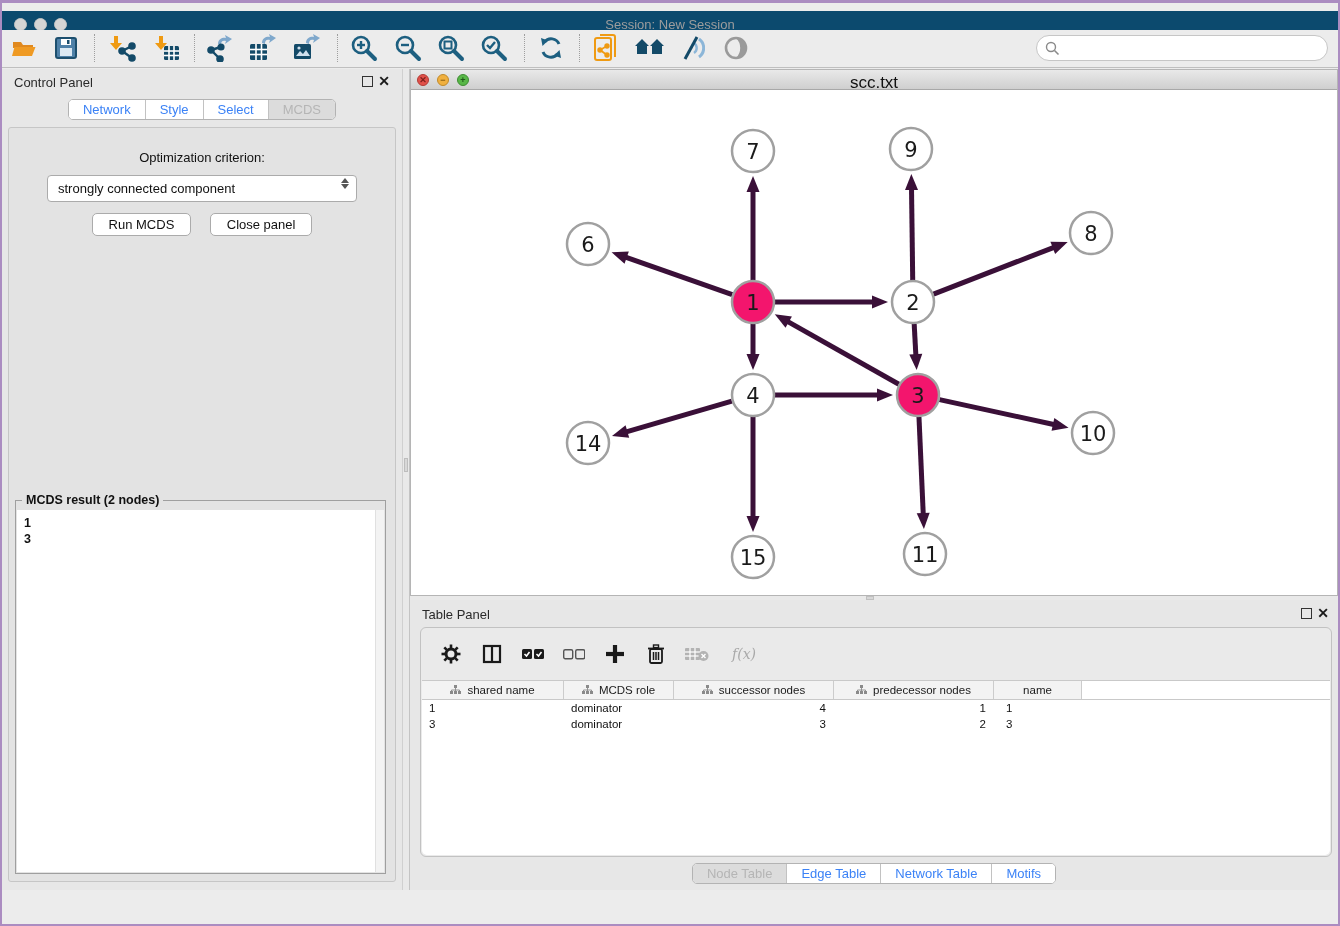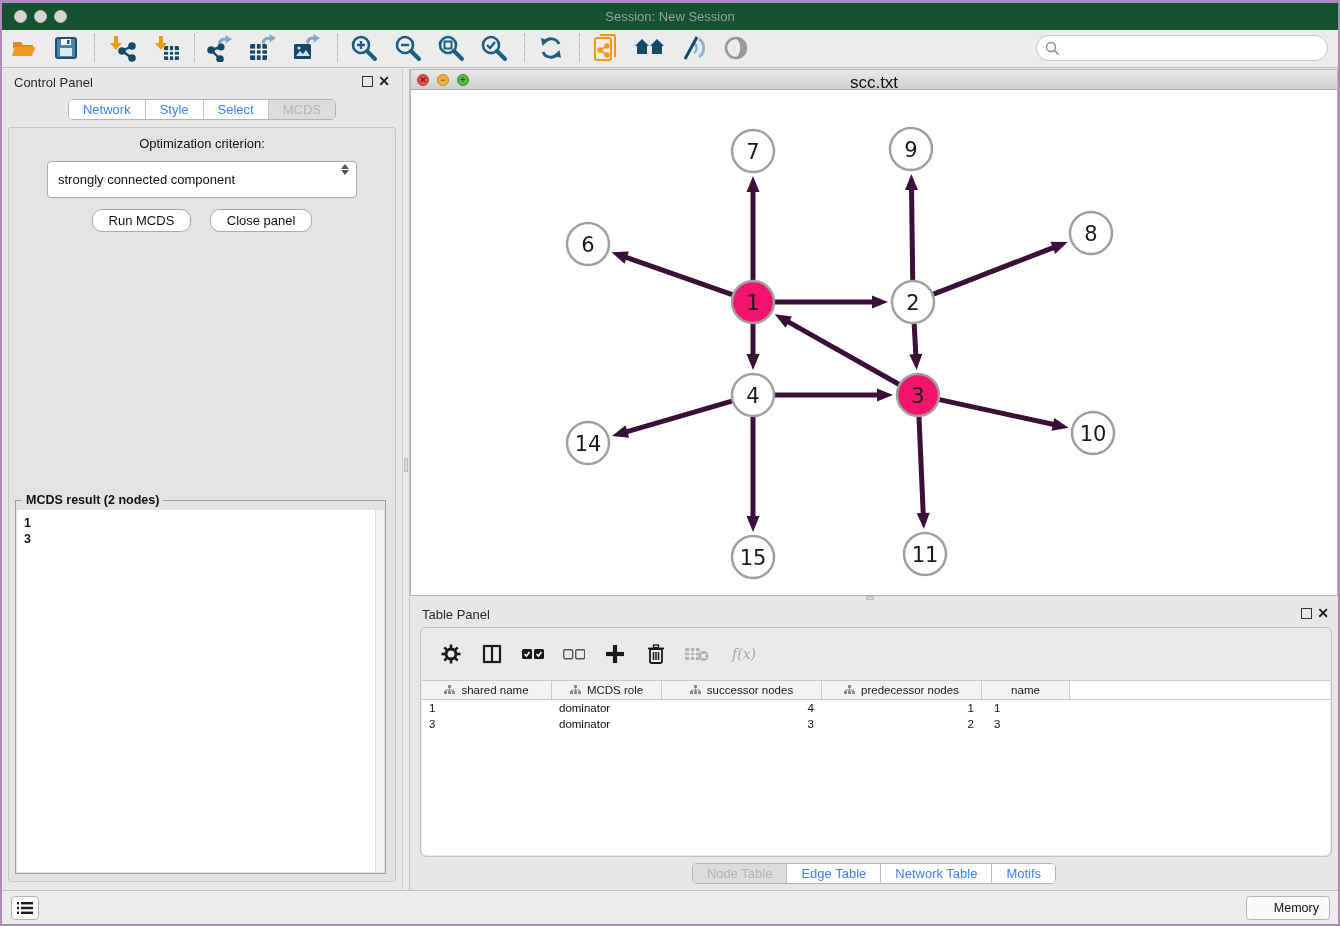--- a/index.html
+++ b/index.html
@@ -1,21 +1,21 @@
 <!DOCTYPE html>
 <html><head>
 <meta charset="utf-8">
 <style>
   * { margin:0; padding:0; box-sizing:border-box; }
   html,body { width:1340px; height:926px; overflow:hidden; background:#ab8cc1;
               font-family:"Liberation Sans", sans-serif; }
   .app { position:absolute; top:3px; left:2px; right:2px; bottom:2px; background:#ececec; }
 
   
-  .titlebar { position:absolute; top:0; left:0; right:0; height:27px; background:#14532d; }
+  .titlebar { position:absolute; top:8px; left:0; right:0; height:27px; background:#0c4a6e; }
   .traffic { position:absolute; top:7px; left:12px; display:flex; gap:7px; }
   .traffic .dot { width:13px; height:13px; border-radius:50%; background:#d5d5d5; border:1px solid #c3c3c3; }
   .win-title { position:absolute; top:6px; left:0; right:0; text-align:center; font-size:13px; color:#9d9d9d; }
 
   
   .toolbar { position:absolute; top:27px; left:0; right:0; height:38px; background:#ececec; border-bottom:1px solid #bfbfbf; }
   .tb-btn { position:absolute; top:1px; width:36px; height:34px; display:flex; align-items:center; justify-content:center; }
   .tb-sep { position:absolute; top:4px; height:28px; width:0; border-left:1px dotted #9e9e9e; }
   .searchbox { position:absolute; top:5px; right:10px; width:292px; height:26px; background:#fff;
                border:1px solid #c6c6c6; border-radius:13px; display:flex; align-items:center; padding-left:8px; }
@@ -30,28 +30,28 @@
   .cp-title { position:absolute; left:12px; top:6px; font-size:13px; color:#2a2a2a;text-align:right; }
   .panel-max { position:absolute; top:7px; width:11px; height:11px; border:1.5px solid #333; }
   .panel-close { position:absolute; top:4px; font-size:14px; font-weight:bold; color:#1a1a1a; line-height:16px; }
   .seg { display:inline-flex; border:1px solid #b3b3b3; border-radius:5px; overflow:hidden; background:#fff; }
   .seg .tab { padding:2px 14px; font-size:13px; background:#fff; color:#3b82f6; border-right:1px solid #c2c2c2; cursor:default; }
   .seg .tab:last-child { border-right:none; }
   .seg .tab.sel { background:#dcdcdc; color:#b5b5b5; }
   .cp-tabs { position:absolute; top:30px; left:0; right:0; text-align:center; }
   .cp-body { position:absolute; left:6px; right:6px; top:58px; bottom:8px; background:#e3e3e3;
              border:1px solid #c6c6c6; border-radius:3px; }
-  .opt-label { text-align:center; margin-top:8px; font-size:13px; color:#111; }
-  .selectbox { position:relative; margin:10px 38px 0 38px; height:37px; background:#fff; border:1px solid #ababab;
+  .opt-label { text-align:center; margin-top:22px; font-size:13px; color:#111; }
+  .selectbox { position:relative; margin:10px 38px 0 38px; height:27px; background:#fff; border:1px solid #ababab;
                border-radius:4px; font-size:13px; display:flex; align-items:center; padding-left:10px; color:#111; }
   .selectbox .chevrons { position:absolute; right:7px; top:2px; display:flex; flex-direction:column; gap:1px; }
   .chev-up { width:0; height:0; border-left:4px solid transparent; border-right:4px solid transparent; border-bottom:5px solid #555; }
   .chev-dn { width:0; height:0; border-left:4px solid transparent; border-right:4px solid transparent; border-top:5px solid #555; }
   .cp-buttons { margin-top:11px; text-align:center; }
-  .btn { display:inline-block; background:#fff; border:1px solid #ababab; border-radius:10px; font-size:13px;
+  .btn { display:inline-block; background:#fff; border:1px solid #ababab; border-radius:5px; font-size:13px;
          padding:3px 16px; color:#111; margin:0 7px; }
   .groupbox { position:absolute; left:6px; right:9px; top:372px; bottom:7px; border:1px solid #9f9f9f;font-weight:bold; }
   .groupbox .legend { position:absolute; top:-8px; left:6px; background:#e3e3e3; padding:0 4px; font-size:12.5px; color:#111; }
   .groupbox .gb-inner { position:absolute; left:1px; right:1px; top:9px; bottom:1px; background:#fff; }
   .gb-lines { padding:5px 0 0 7px; font-size:12.5px; color:#111; line-height:16px; }
   .gb-scroll { position:absolute; top:0; right:0; width:9px; bottom:0; background:#f3f3f3; border-left:1px solid #e0e0e0; }
 
   
   .v-split { position:absolute; left:400px; top:0; width:8px; bottom:0; background:#e9e9e9;
              border-left:1px solid #d0d0d0; border-right:1px solid #c4c4c4; }
@@ -83,21 +83,21 @@
   .fx { font-family:"DejaVu Serif", serif; font-style:italic; font-size:14px; color:#a9a9a9; }
   .tp-table { position:absolute; left:1px; right:1px; top:52px; bottom:1px; background:#fff; overflow:hidden;
               border-top:1px solid #c9c9c9; border-radius:0 0 5px 5px; }
   .thead { display:flex; height:19px; border-bottom:1px solid #c9c9c9; }
   .th { background:#f3f3f3; border-right:1px solid #cccccc; display:flex; align-items:center; justify-content:center;
         gap:6px; font-size:11.5px; color:#1a1a1a; }
   .trow { display:flex; height:16px; font-size:11.5px; color:#111; }
   .td { display:flex; align-items:center; }
   .td.l { justify-content:flex-start; padding-left:7px; }
   .td.r { justify-content:flex-end; padding-right:8px; }
-  .c0{width:130px}.c1{width:110px}.c2{width:160px}.c3{width:160px}.c4{width:88px}
+  .c0{width:142px}.c1{width:110px}.c2{width:160px}.c3{width:160px}.c4{width:88px}
   .tp-tabs { position:absolute; bottom:6px; left:0; right:0; text-align:center; }
 
   
   .statusbar { position:absolute; bottom:0; left:0; right:0; height:34px; background:#ececec; border-top:1px solid #c0c0c0; }
   .list-btn { position:absolute; left:9px; top:5px; width:28px; height:24px; background:#fafafa;
               border:1px solid #b5b5b5; border-radius:4px; display:flex; align-items:center; justify-content:center; }
   .mem-btn { position:absolute; right:8px; top:5px; height:24px; background:#fafafa; border:1px solid #b5b5b5;
              border-radius:4px; display:flex; align-items:center; gap:6px; padding:0 10px; font-size:12.5px; color:#111; }
   .mem-dot { width:11px; height:11px; border-radius:50%; }
 </style>
@@ -551,31 +551,13 @@
             <span class="tab sel">Node Table</span>
             <span class="tab">Edge Table</span>
             <span class="tab">Network Table</span>
             <span class="tab">Motifs</span>
           </span>
         </div>
       </div>
     </div>
   </div>
 
-  <div class="statusbar">
-    <div class="list-btn">
-      <svg width="16" height="14" viewBox="0 0 16 14">
-        <g fill="#1a1a1a">
-          <rect x="0" y="1" width="2" height="2.4"></rect>
-            <rect x="4" y="1" width="12" height="2.4"></rect>
-          <rect x="0" y="5.8" width="2" height="2.4"></rect>
-            <rect x="4" y="5.8" width="12" height="2.4"></rect>
-          <rect x="0" y="10.6" width="2" height="2.4"></rect>
-            <rect x="4" y="10.6" width="12" height="2.4"></rect>
-        </g>
-      </svg>
-    </div>
-    <div class="mem-btn">
-      <span class="mem-dot"></span>
-      <span>Memory</span>
-    </div>
-  </div>
 </div>
 
 </body></html>

